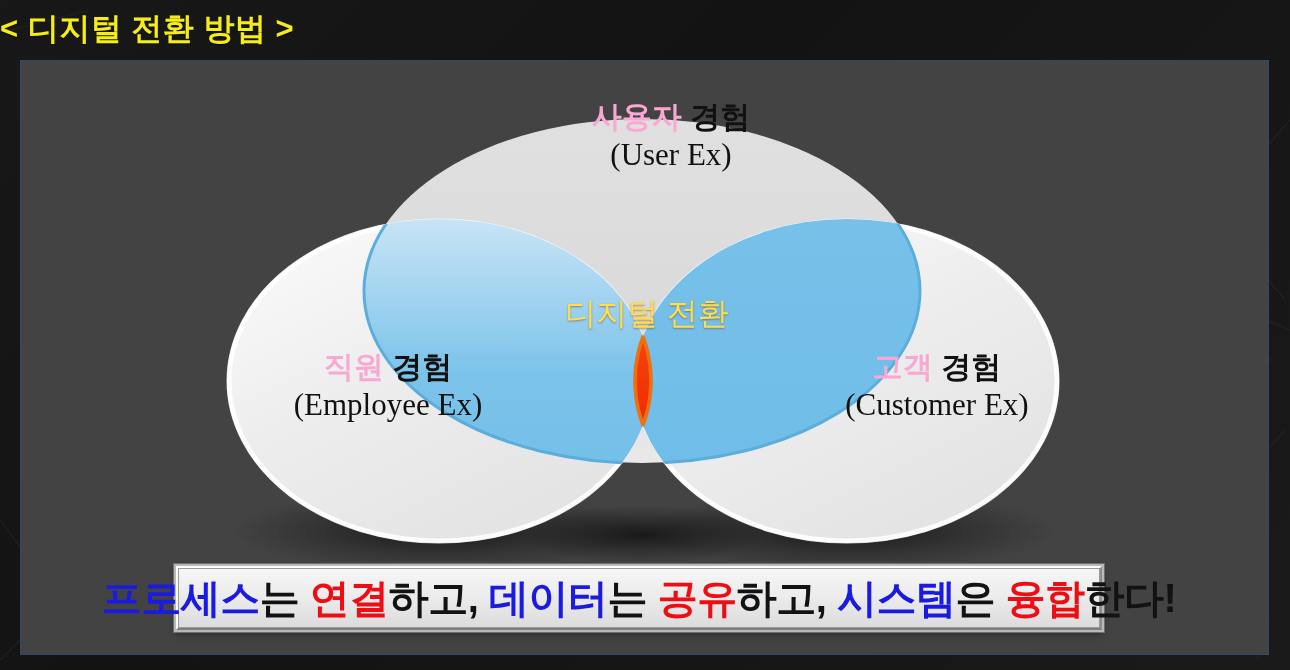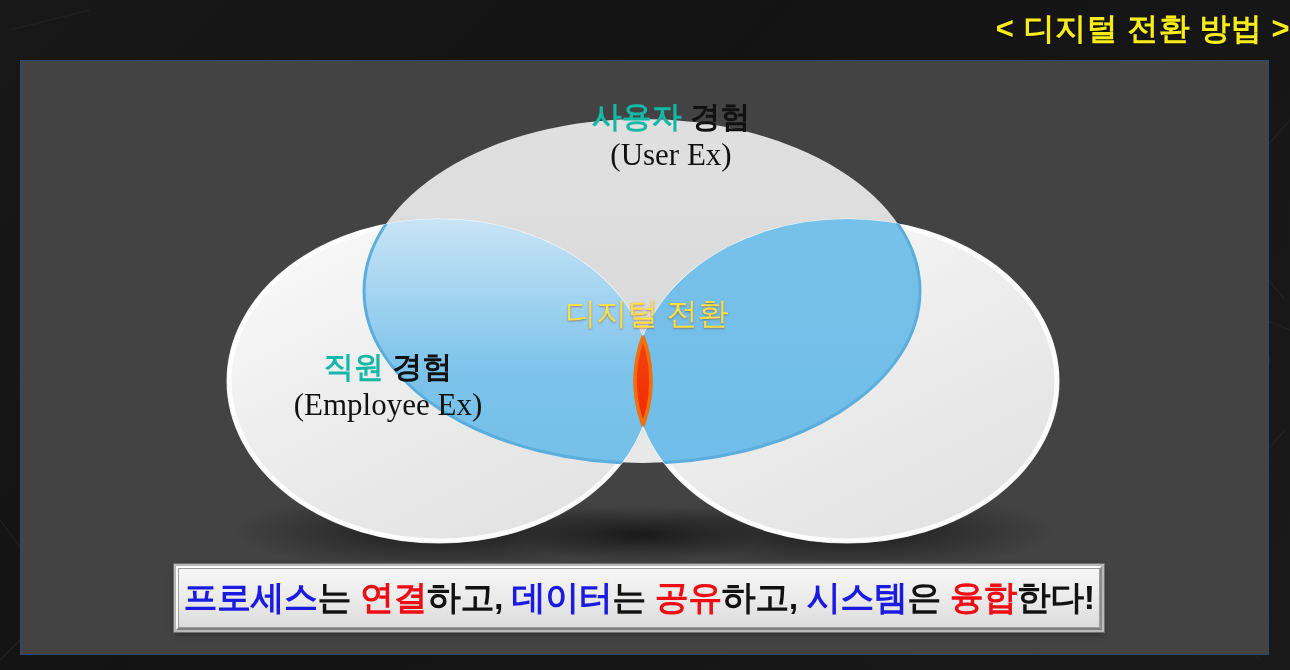--- a/index.html
+++ b/index.html
@@ -27,21 +27,21 @@
     opacity: 0.55;
     pointer-events: none;
   }
 
   
   #slide-title {
     position: absolute;
     top: 8px;
     left: 0;
     width: 1290px;
-    text-align: right;
+    text-align: left;
     color: #f5ec1a;
     font-size: 31px;
     font-weight: bold;
     letter-spacing: 0.5px;
     line-height: 42px;
     white-space: nowrap;
     text-shadow: 0 1px 1px rgba(0,0,0,.6);
   }
 
   
@@ -79,21 +79,21 @@
     font-weight: bold;
     display: block;
   }
   .venn-label .en {
     font-size: 31px;
     font-weight: normal;
     display: block;
     color: #111;
     font-family: Liberation Serif, serif;
   }
-  .kw-red { color: #14b8a6; }
+  .kw-red { color: #f9a8d4; }
   .kw-black { color: #111; margin-top: 24px; }
 
   #label-user     { left: 460px; top: 38px;  width: 380px; }
   #label-employee { left: 162px; top: 288px; width: 410px; }
   #label-customer { left: 716px; top: 288px; width: 400px; }
 
   #label-dx {
     position: absolute;
     left: 489px;
     top: 234px;
@@ -130,21 +130,21 @@
   #banner-inner {
     width: 100%;
     height: 100%;
     border: 1px solid #9a9a9a;
     background: linear-gradient(180deg, #f6f6f6 0%, #ebebeb 50%, #dcdcdc 100%);
     display: flex;
     align-items: center;
     justify-content: center;
   }
   #banner-text {
-    font-size: 34px;
+    font-size: 40px;
     font-weight: bold;
     white-space: nowrap;
     letter-spacing: -0.5px;
   }
 </style>
 </head>
 <body>
 
 <div id="stage">
 
@@ -279,20 +279,26 @@
         <span class="en">(User Ex)</span>
       </div>
 
       <div class="venn-label" id="label-employee">
         <span class="ko">
           <span class="kw-red">직원</span><span class="kw-black"> 경험</span>
         </span>
         <span class="en">(Employee Ex)</span>
       </div>
 
+      <div class="venn-label" id="label-customer">
+        <span class="ko">
+          <span class="kw-red">고객</span><span class="kw-black"> 경험</span>
+        </span>
+        <span class="en">(Customer Ex)</span>
+      </div>
 
       <div id="label-dx">
         <span class="dx-ko">디지털 전환</span>
       </div>
     </div>
 
     <div id="banner">
       <div id="banner-inner">
         <div id="banner-text"><span style="color: rgb(26, 26, 224);">프로세스</span><span style="color: rgb(18, 18, 18);">는 </span><span style="color: rgb(238, 13, 20);">연결</span><span style="color: rgb(18, 18, 18);">하고, </span><span style="color: rgb(26, 26, 224);">데이터</span><span style="color: rgb(18, 18, 18);">는 </span><span style="color: rgb(238, 13, 20);">공유</span><span style="color: rgb(18, 18, 18);">하고, </span><span style="color: rgb(26, 26, 224);">시스템</span><span style="color: rgb(18, 18, 18);">은 </span><span style="color: rgb(238, 13, 20);">융합</span><span style="color: rgb(18, 18, 18);">한다!</span></div>
       </div>

